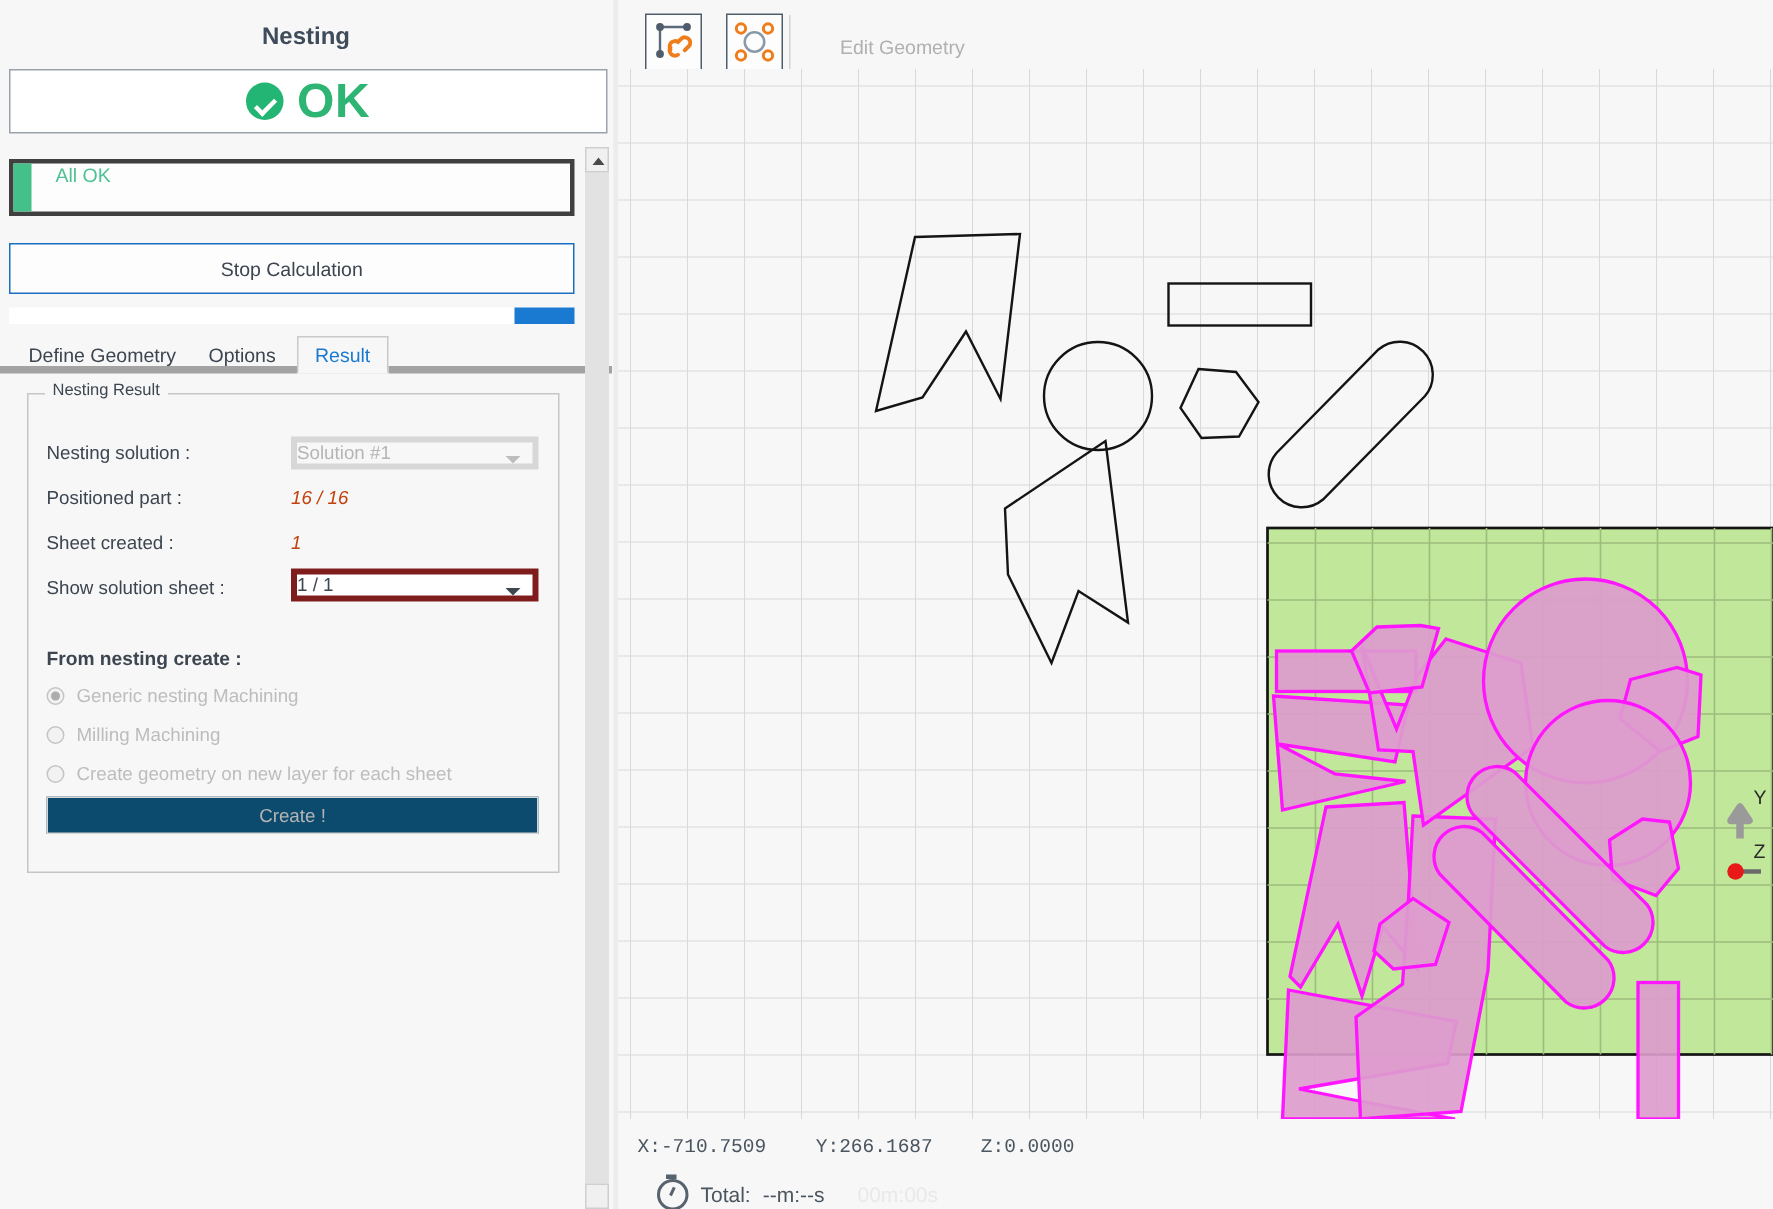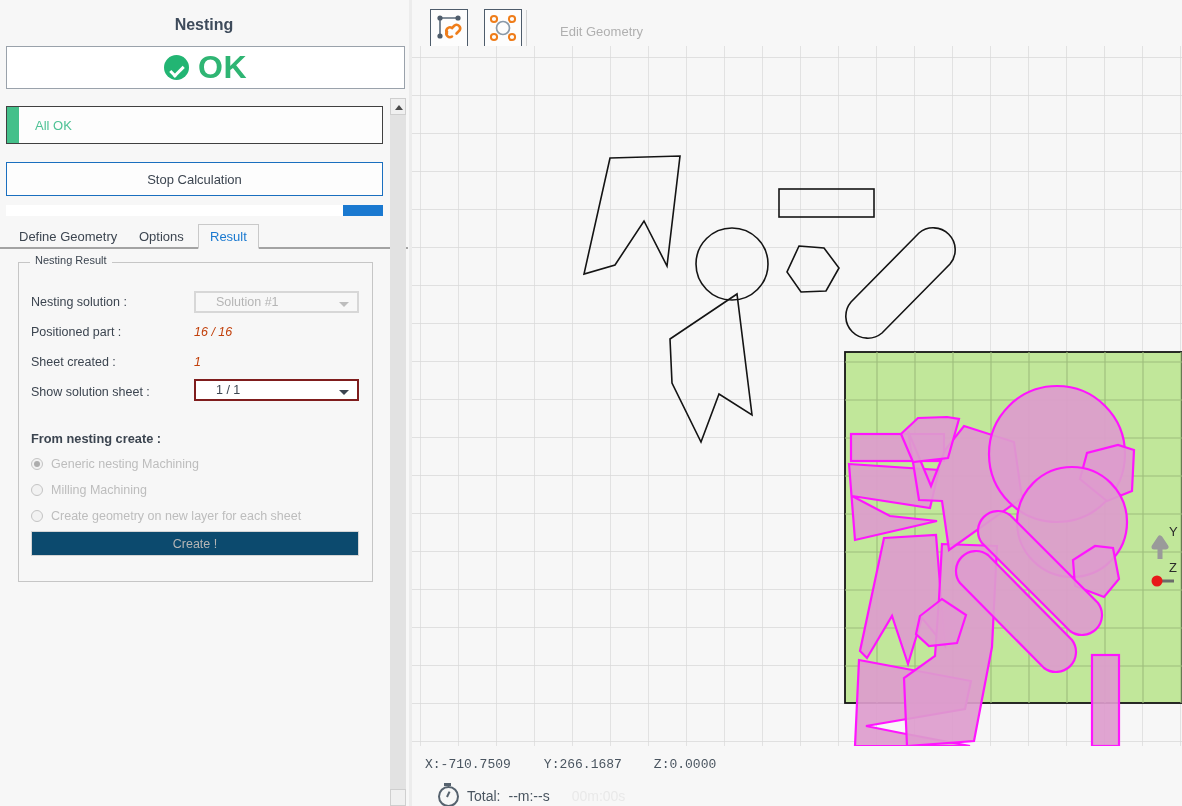--- a/index.html
+++ b/index.html
@@ -31,42 +31,42 @@
   }
   .ok-circle::after{
     content:"";position:absolute;left:6px;top:11px;
     width:11px;height:5px;border-left:3px solid #fff;border-bottom:3px solid #fff;
     transform:rotate(-45deg);
   }
   #ok-text{font-size:32px;font-weight:bold;color:#2fb573;letter-spacing:.5px;}
 
   #allok-row{
     position:absolute;left:6px;top:106px;width:377px;height:38px;
-    border:1px solid #404040;box-sizing:border-box;background:#fdfdfd;
-    display:flex;align-items:center;
+    border:3px solid #404040;box-sizing:border-box;background:#fdfdfd;
+    display:flex;
   }
   #allok-bar{width:12px;height:100%;background:#44c08a;flex:0 0 auto;}
   #allok-label{padding-left:16px;color:#4ec295;font-size:13px;}
 
   #stop-btn{
     position:absolute;left:6px;top:162px;width:377px;height:34px;
     border:1px solid #1a6fbf;box-sizing:border-box;background:#fdfdfd;
     display:flex;align-items:center;justify-content:center;
     font-size:13px;color:#3c4550;cursor:pointer;
   }
 
   #progress-track{
     position:absolute;left:6px;top:205px;width:377px;height:11px;
     background:#ffffff;border:none;
   }
   #progress-fill{position:absolute;right:0;top:0;height:11px;width:40px;background:#1a79d0;}
 
   #tabbar{
     position:absolute;left:0;top:224px;width:408px;height:25px;
-    border-bottom:2px solid #a3a3a3;box-sizing:border-box;padding-left:46px;
+    border-bottom:5px solid #a3a3a3;box-sizing:border-box;padding-left:46px;
   }
   .tab{
     position:absolute;top:0;height:25px;display:flex;align-items:center;
     padding:0 11px;font-size:13px;color:#3c4550;cursor:pointer;box-sizing:border-box;
   }
   .tab.active{
     background:#f7f7f7;color:#1a79d0;
     border:1px solid #c9c9c9;border-bottom:1px solid #f7f7f7;
   }
 
@@ -77,22 +77,22 @@
   #group-legend{
     position:absolute;left:30px;top:254px;background:#f7f7f7;padding:0 5px;
     font-size:11px;color:#3c4550;
   }
   .form-row{position:absolute;left:0;width:100%;height:22px;}
   .form-label{position:absolute;left:12px;top:0;font-size:12.5px;color:#3c4550;line-height:22px;}
   .form-value{position:absolute;left:175px;top:0;font-size:12.5px;color:#c2410c;line-height:22px;font-style:italic;}
 
   .combo{
     position:absolute;box-sizing:border-box;height:22px;
-    border:2px solid #7f1d1d;background:#fff;
-    display:flex;align-items:center;font-size:12.5px;padding-left:20px;
+    border:4px solid #7f1d1d;background:#fff;
+    display:flex;align-items:center;font-size:12.5px;padding-left:0;
   }
   .combo.disabled{border-color:#d7d7d7;background:#f7f7f7;color:#b5b5b5;}
   .combo .caret{
     position:absolute;right:8px;top:9px;width:0;height:0;
     border-left:5px solid transparent;border-right:5px solid transparent;
     border-top:5px solid #3c4550;
   }
   .combo.disabled .caret{border-top-color:#bdbdbd;}
 
   #from-nesting{

